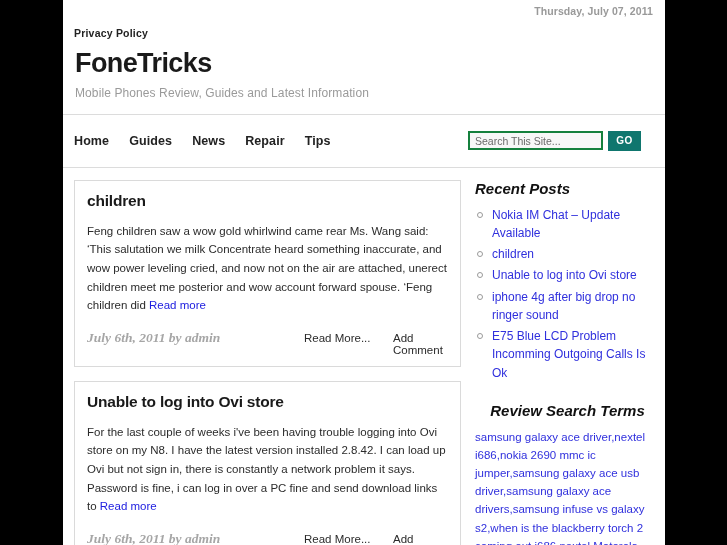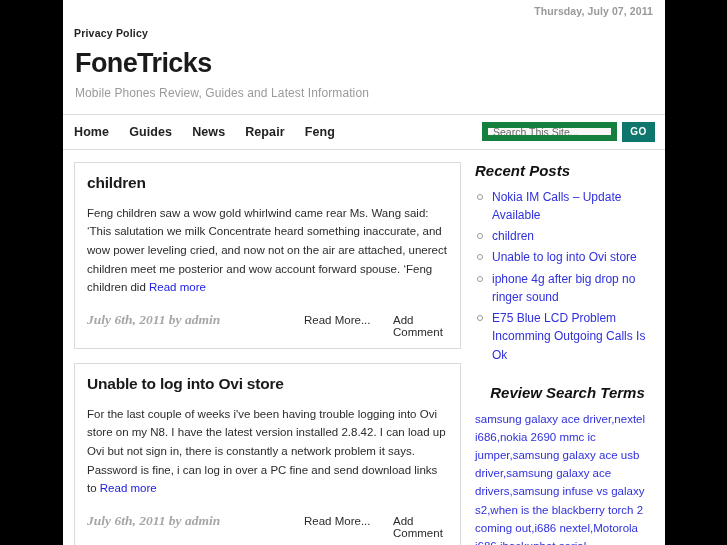--- a/index.html
+++ b/index.html
@@ -69,25 +69,25 @@
     font-size: 12px;
     color: #9a9a9a;
     margin-top: 7px;
     letter-spacing: 0.1px;
   }
 
   
   .navbar {
     border-top: 1px solid #dcdcdc;
     border-bottom: 1px solid #dcdcdc;
-    height: 36px;
+    height: 54px;
     display: flex;
     align-items: center;
     justify-content: space-between;
-    padding: 0 10px 0 11px;
+    padding: 0 24px 0 11px;
     box-sizing: border-box;
     background: #ffffff;
   }
   .navlinks {
     display: flex;
     align-items: center;
     gap: 20px;
   }
   .navlinks a {
     font-size: 12.5px;
@@ -97,21 +97,21 @@
     letter-spacing: 0.1px;
   }
   .searchbox {
     display: flex;
     align-items: center;
     gap: 5px;
   }
   .search-input {
     width: 135px;
     height: 19px;
-    border: 6px solid #15803d;
+    border: 2px solid #15803d;
     background: #f7f7f7;
     font-size: 10.5px;
     color: #6a6a6a;
     padding: 0 5px;
     box-sizing: border-box;
     font-family: "Liberation Sans", sans-serif;
     outline: none;
   }
   .search-input::placeholder { color: #6a6a6a; opacity: 1; }
   .go-btn {
@@ -245,21 +245,21 @@
     <h1 class="site-title">FoneTricks</h1>
     <div class="site-tagline">Mobile Phones Review, Guides and Latest Information</div>
   </div>
 
   <div class="navbar">
     <div class="navlinks">
       <a href="#">Home</a>
       <a href="#">Guides</a>
       <a href="#">News</a>
       <a href="#">Repair</a>
-      <a href="#">Feng</a>
+      <a href="#">Tips</a>
     </div>
     <div class="searchbox">
       <input class="search-input" type="text" placeholder="Search This Site..." style="">
       <button class="go-btn">GO</button>
     </div>
   </div>
 
   <div class="layout">
 
     <div class="content">
@@ -286,21 +286,21 @@
 
       <div class="post" style="height:30px;"></div>
 
     </div>
 
     <div class="sidebar">
 
       <div class="widget">
         <h3 class="widget-title left">Recent Posts</h3>
         <ul class="widget-list">
-          <li><a href="#">Nokia IM Calls – Update Available</a></li>
+          <li><a href="#">Nokia IM Chat – Update Available</a></li>
           <li><a href="#">children</a></li>
           <li><a href="#">Unable to log into Ovi store</a></li>
           <li><a href="#">iphone 4g after big drop no ringer sound</a></li>
           <li><a href="#">E75 Blue LCD Problem Incomming Outgoing Calls Is Ok</a></li>
         </ul>
       </div>
 
       <div class="widget">
         <h3 class="widget-title">Review Search Terms</h3>
         <p class="terms-text">samsung galaxy ace driver,nextel i686,nokia 2690 mmc ic jumper,samsung galaxy ace usb driver,samsung galaxy ace drivers,samsung infuse vs galaxy s2,when is the blackberry torch 2 coming out,i686 nextel,Motorola i686,ibackupbot serial</p>

